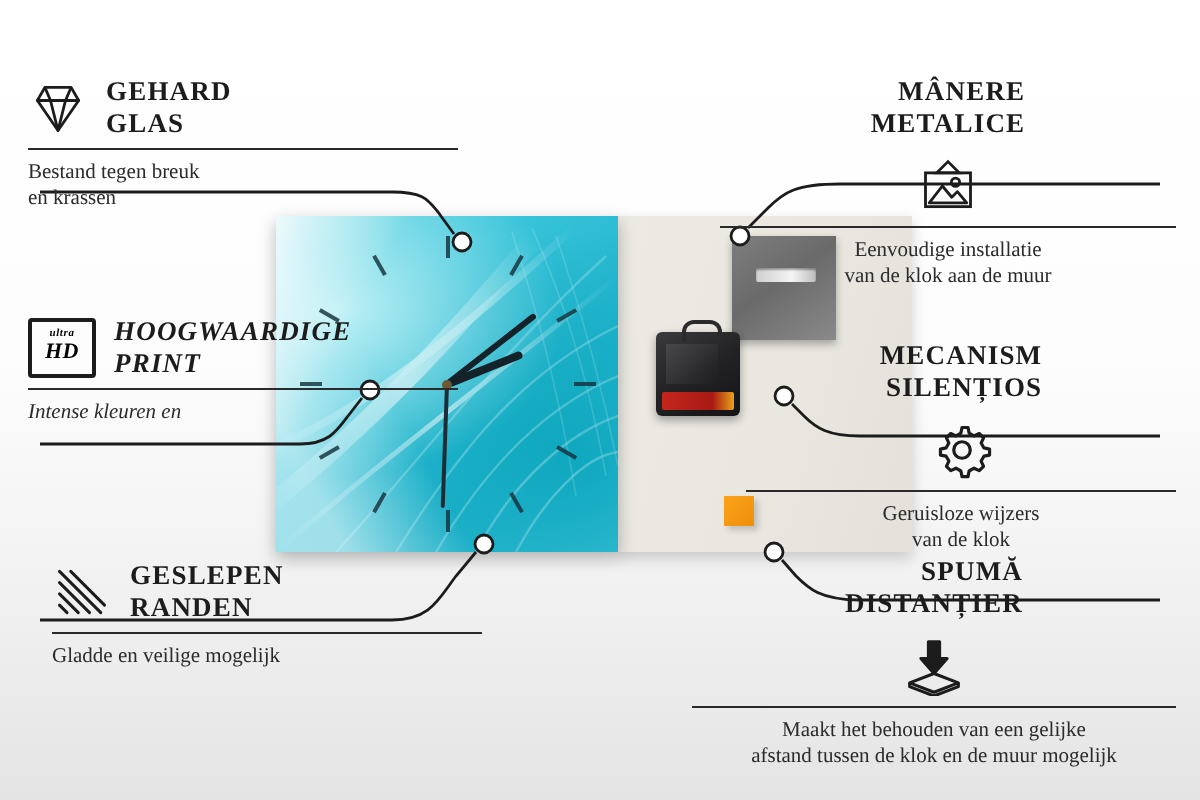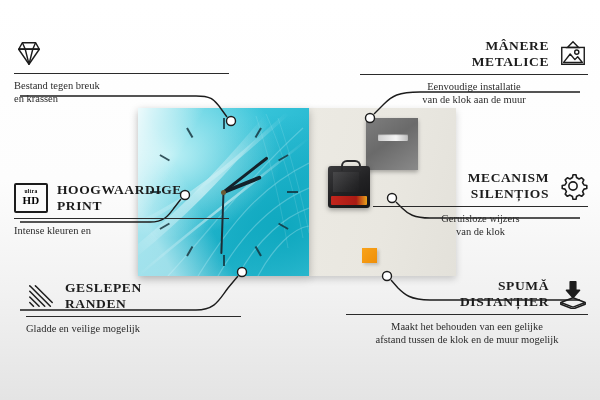--- a/index.html
+++ b/index.html
@@ -57,31 +57,31 @@
     background:linear-gradient(120deg,rgba(255,255,255,.10),rgba(255,255,255,0));}
   .spacer{position:absolute;left:54px;top:140px;width:15px;height:15px;
     background:linear-gradient(135deg,#f9a31b,#ef8f08);box-shadow:2px 2px 3px rgba(0,0,0,.18);}
 
   
   .connectors{position:absolute;inset:0;pointer-events:none;}
 
   
   .feature{position:absolute;width:215px;}
   .feature .head{display:flex;align-items:center;gap:9px;}
-  .feature.right .head{justify-content:flex-end;}
+  .feature.right .head{flex-direction:column;justify-content:flex-end;}
   .ficon{width:30px;height:30px;flex:0 0 30px;display:block;}
   .ftitle{font-size:13.5px;line-height:15.5px;letter-spacing:.6px;color:#1c1c1c;
           text-transform:uppercase;font-weight:700;}
   .feature.right .ftitle{text-align:right;}
   .rule{height:1px;background:#2a2a2a;margin:5px 0 5px;width:100%;}
   .fdesc{font-size:10.5px;line-height:13px;color:#2b2b2b;}
   .feature.right .fdesc{text-align:center;}
 
   #f-gehard{left:14px;top:38px;}
-  #f-print{left:14px;top:182px;}
+  #f-print{left:14px;top:158px;font-style:italic;}
   #f-randen{left:26px;top:280px;}
   #f-manere{right:12px;top:38px;width:228px;}
   #f-mecanism{right:12px;top:170px;width:215px;}
   #f-distantier{right:12px;top:278px;width:242px;}
 
   .hd-box{border:2px solid #1c1c1c;border-radius:2px;width:30px;height:26px;
           display:flex;flex-direction:column;align-items:center;justify-content:center;line-height:1;}
   .hd-ultra{font-size:5.5px;letter-spacing:.3px;font-weight:700;}
   .hd-hd{font-size:11px;font-weight:700;letter-spacing:.3px;}
 </style>
@@ -181,20 +181,24 @@
   <div class="feature left" id="f-gehard">
     <div class="head">
       <svg class="ficon" viewBox="0 0 32 32">
         <g fill="none" stroke="#1c1c1c" stroke-width="1.5" stroke-linejoin="round">
           <path d="M5,12 L16,28 L27,12 Z"></path>
           <path d="M5,12 L9,5 L23,5 L27,12 Z"></path>
           <path d="M9,5 L12,12 L16,28 L20,12 L23,5"></path>
           <path d="M5,12 L27,12"></path>
         </g>
       </svg>
+      <div class="ftitle">
+        <div>GEHARD</div>
+        <div>GLAS</div>
+      </div>
     </div>
     <div class="rule"></div>
     <div class="fdesc">
       <div>Bestand tegen breuk</div>
       <div>en krassen</div>
     </div>
   </div>
 
   <div class="feature left" id="f-print">
     <div class="head">

